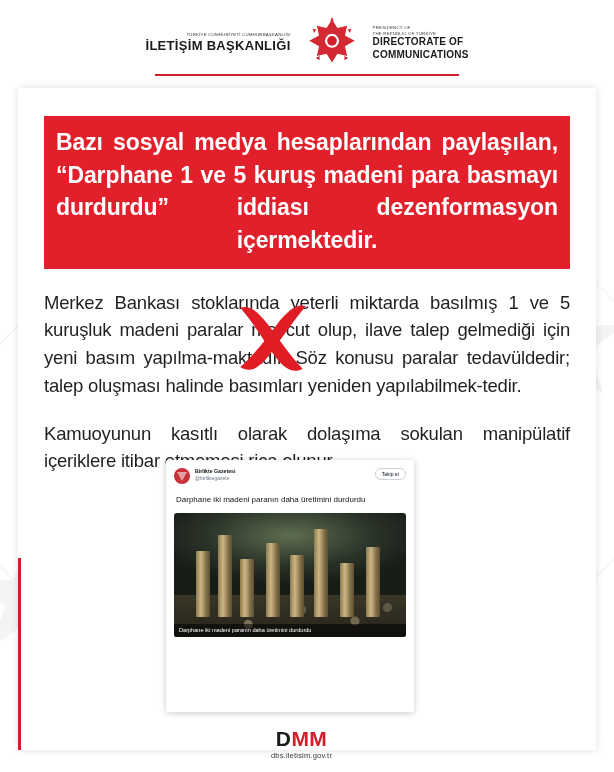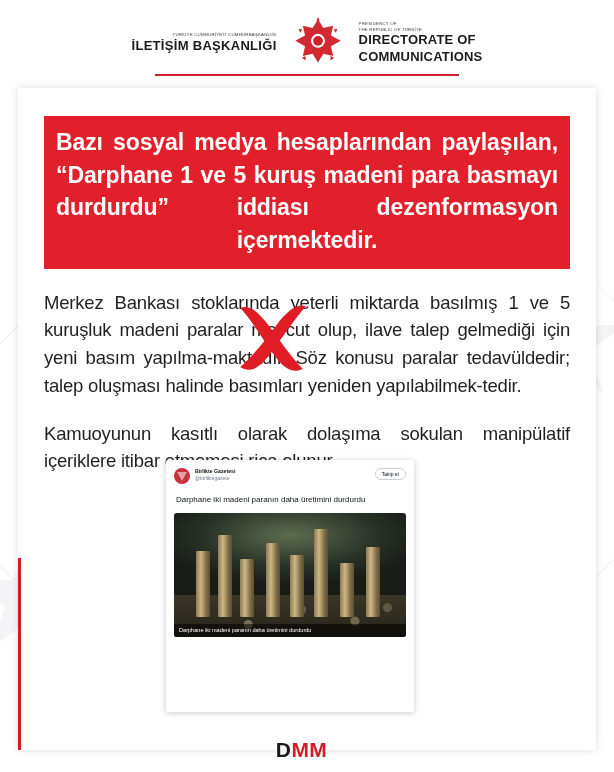--- a/index.html
+++ b/index.html
@@ -60,21 +60,21 @@
     text-align: left;
     line-height: 1.25;
   }
   .hdr-right .tiny {
     font-size: 4.4px;
     letter-spacing: .18px;
     color: #3c3c3c;
     white-space: nowrap;
   }
   .hdr-right .main {
-    font-size: 13px;
+    font-size: 10px;
     font-weight: bold;
     color: #1b1b1b;
     letter-spacing: .2px;
     white-space: nowrap;
   }
   .emblem {
     width: 54px; height: 54px;
     position: relative;
     flex: 0 0 auto;
   }
@@ -338,15 +338,16 @@
     <svg class="red-x" viewBox="0 0 100 92" aria-hidden="true">
       <g fill="#e01d24">
         <path d="M8 6 C20 2 30 10 44 28 C58 46 72 68 88 84 C78 90 66 86 54 70 C40 52 26 26 8 6 Z"></path>
         <path d="M92 4 C82 0 70 8 56 26 C40 48 24 68 8 82 C20 90 32 84 46 66 C62 44 78 20 92 4 Z"></path>
       </g>
     </svg>
   </div>
 
   <div class="footer">
     <div class="dmm"><span>D</span><span class="mid">MM</span></div>
+    <div class="url">dbs.iletisim.gov.tr</div>
   </div>
 
 </div>
 
 </body></html>

